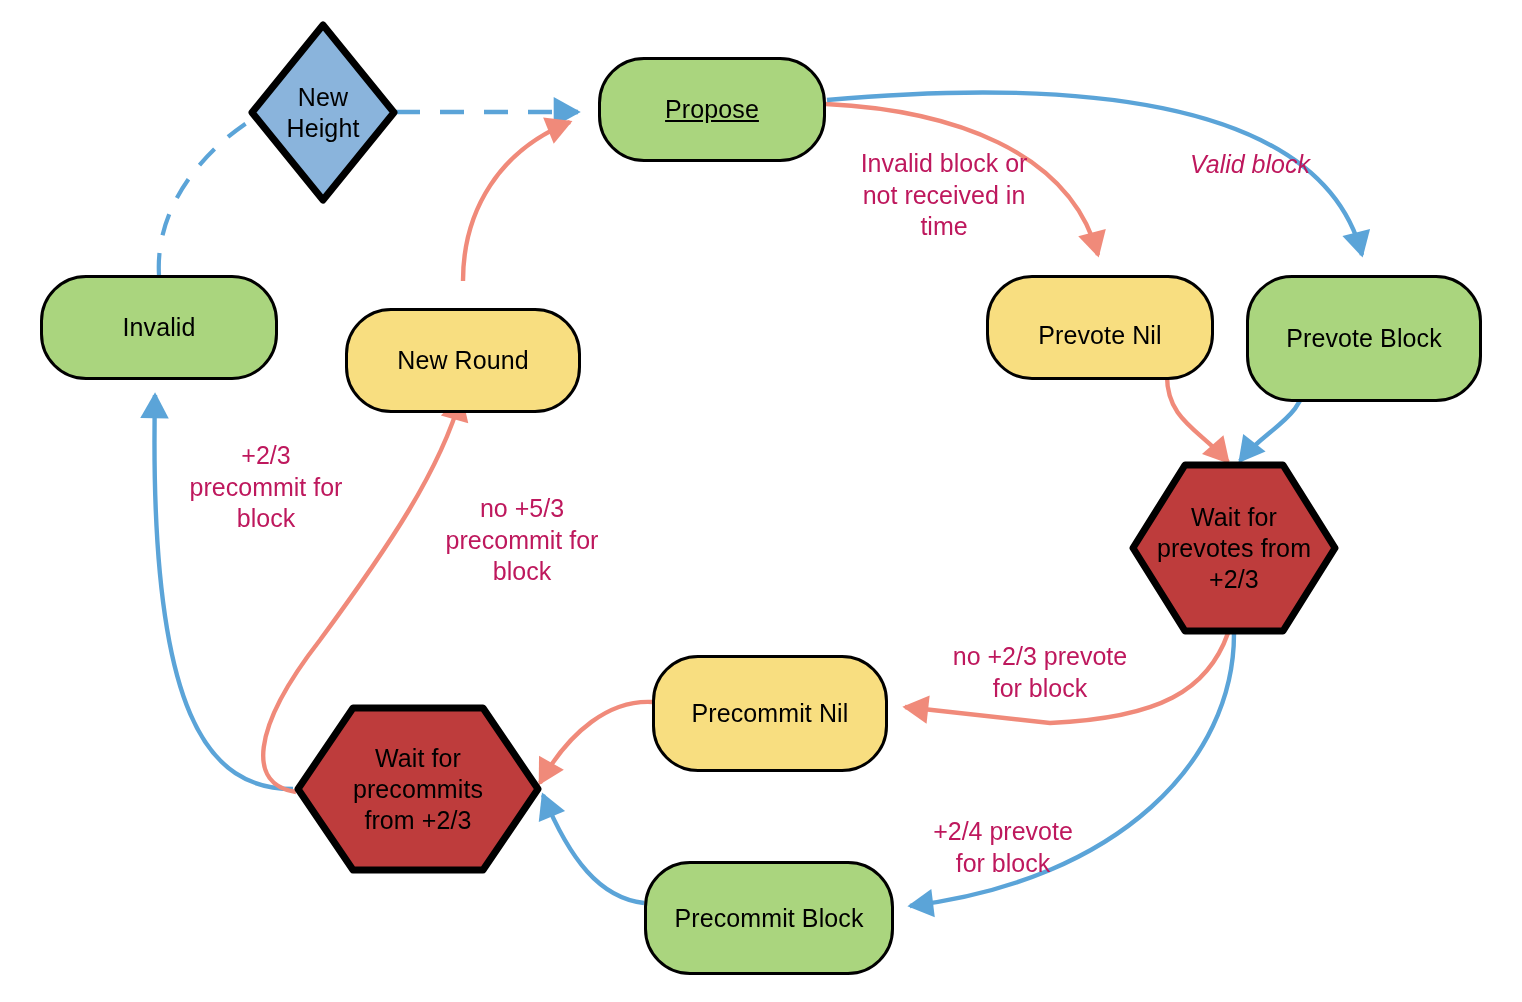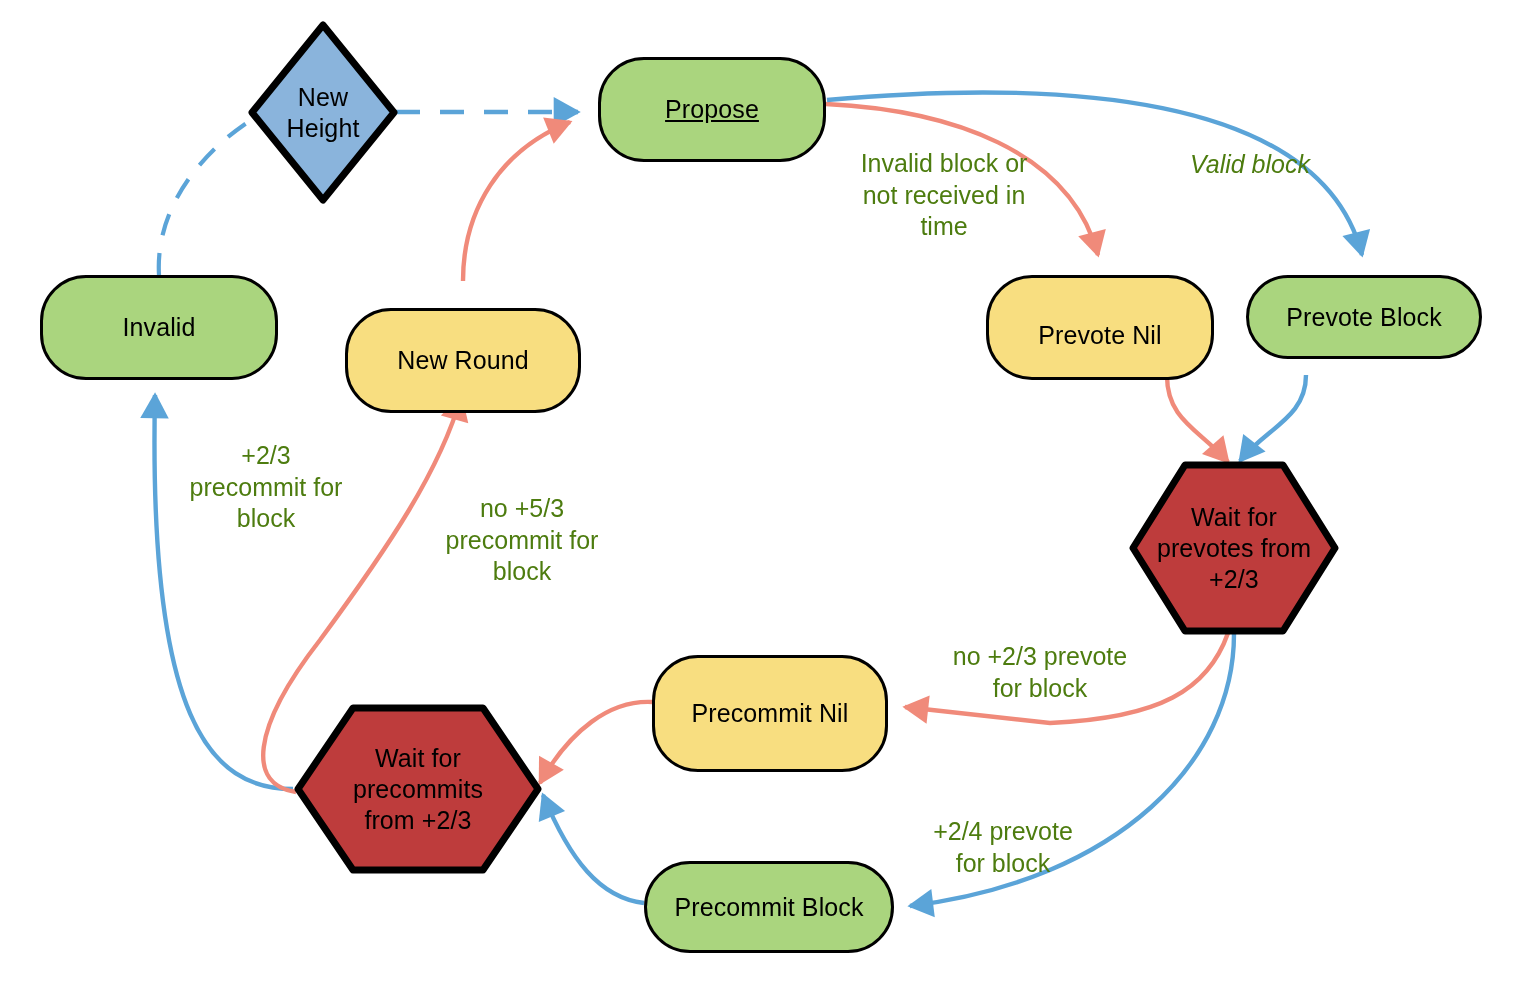--- a/index.html
+++ b/index.html
@@ -64,21 +64,21 @@
     border: none;
     align-items: center;
   }
   .node-hex .hex-shape {
     position: absolute;
     left: 0; top: 0;
     width: 100%; height: 100%;
   }
   .edge-label {
     position: absolute;
-    color: #4d7c0f;
+    color: #be185d;
     font-size: 25px;
     line-height: 31.5px;
     text-align: center;
     z-index: 5;
     white-space: pre-line;
   }
 </style>
 </head>
 <body>
 
@@ -154,38 +154,38 @@
   </div>
 
   <div class="node node-stadium" style="left:345px; top:275px; width:236px; height:105px; background:#f8de80;margin-top:33px;">
     <span class="node-label" style="white-space: pre-line;">New Round</span>
   </div>
 
   <div class="node node-stadium" style="left:986px; top:275px; width:228px; height:105px; background:#f8de80;">
     <span class="node-label" style="white-space: pre-line; margin-top: 16px;">Prevote Nil</span>
   </div>
 
-  <div class="node node-stadium" style="left:1246px; top:275px; width:236px; height:84px; background:#aad57e;">
+  <div class="node node-stadium" style="left:1246px; top:275px; width:236px; height:127px; background:#aad57e;">
     <span class="node-label" style="white-space: pre-line;">Prevote Block</span>
   </div>
 
   <div class="node node-hex" style="left:1128px; top:460px; width:212px; height:176px;">
     <svg class="hex-shape" viewBox="0 0 212 176" preserveAspectRatio="none" xmlns="http://www.w3.org/2000/svg">
       <polygon points="57,5 155,5 207,88 155,171 57,171 5,88" fill="#be3c3c" stroke="#000000" stroke-width="7" stroke-linejoin="round"></polygon>
     </svg>
     <span class="node-label" style="color: rgb(0, 0, 0); white-space: pre-line;">Wait for
 prevotes from
 +2/3</span>
   </div>
 
   <div class="node node-stadium" style="left:652px; top:655px; width:236px; height:117px; background:#f8de80;">
     <span class="node-label" style="white-space: pre-line;">Precommit Nil</span>
   </div>
 
-  <div class="node node-stadium" style="left:644px; top:861px; width:250px; height:92px; background:#aad57e;">
+  <div class="node node-stadium" style="left:644px; top:861px; width:250px; height:114px; background:#aad57e;">
     <span class="node-label" style="white-space: pre-line;">Precommit Block</span>
   </div>
 
   <div class="node node-hex" style="left:293px; top:703px; width:250px; height:172px;">
     <svg class="hex-shape" viewBox="0 0 250 172" preserveAspectRatio="none" xmlns="http://www.w3.org/2000/svg">
       <polygon points="60,5 190,5 245,86 190,167 60,167 5,86" fill="#be3c3c" stroke="#000000" stroke-width="7" stroke-linejoin="round"></polygon>
     </svg>
     <span class="node-label" style="color: rgb(0, 0, 0); white-space: pre-line;">Wait for
 precommits
 from +2/3</span>

